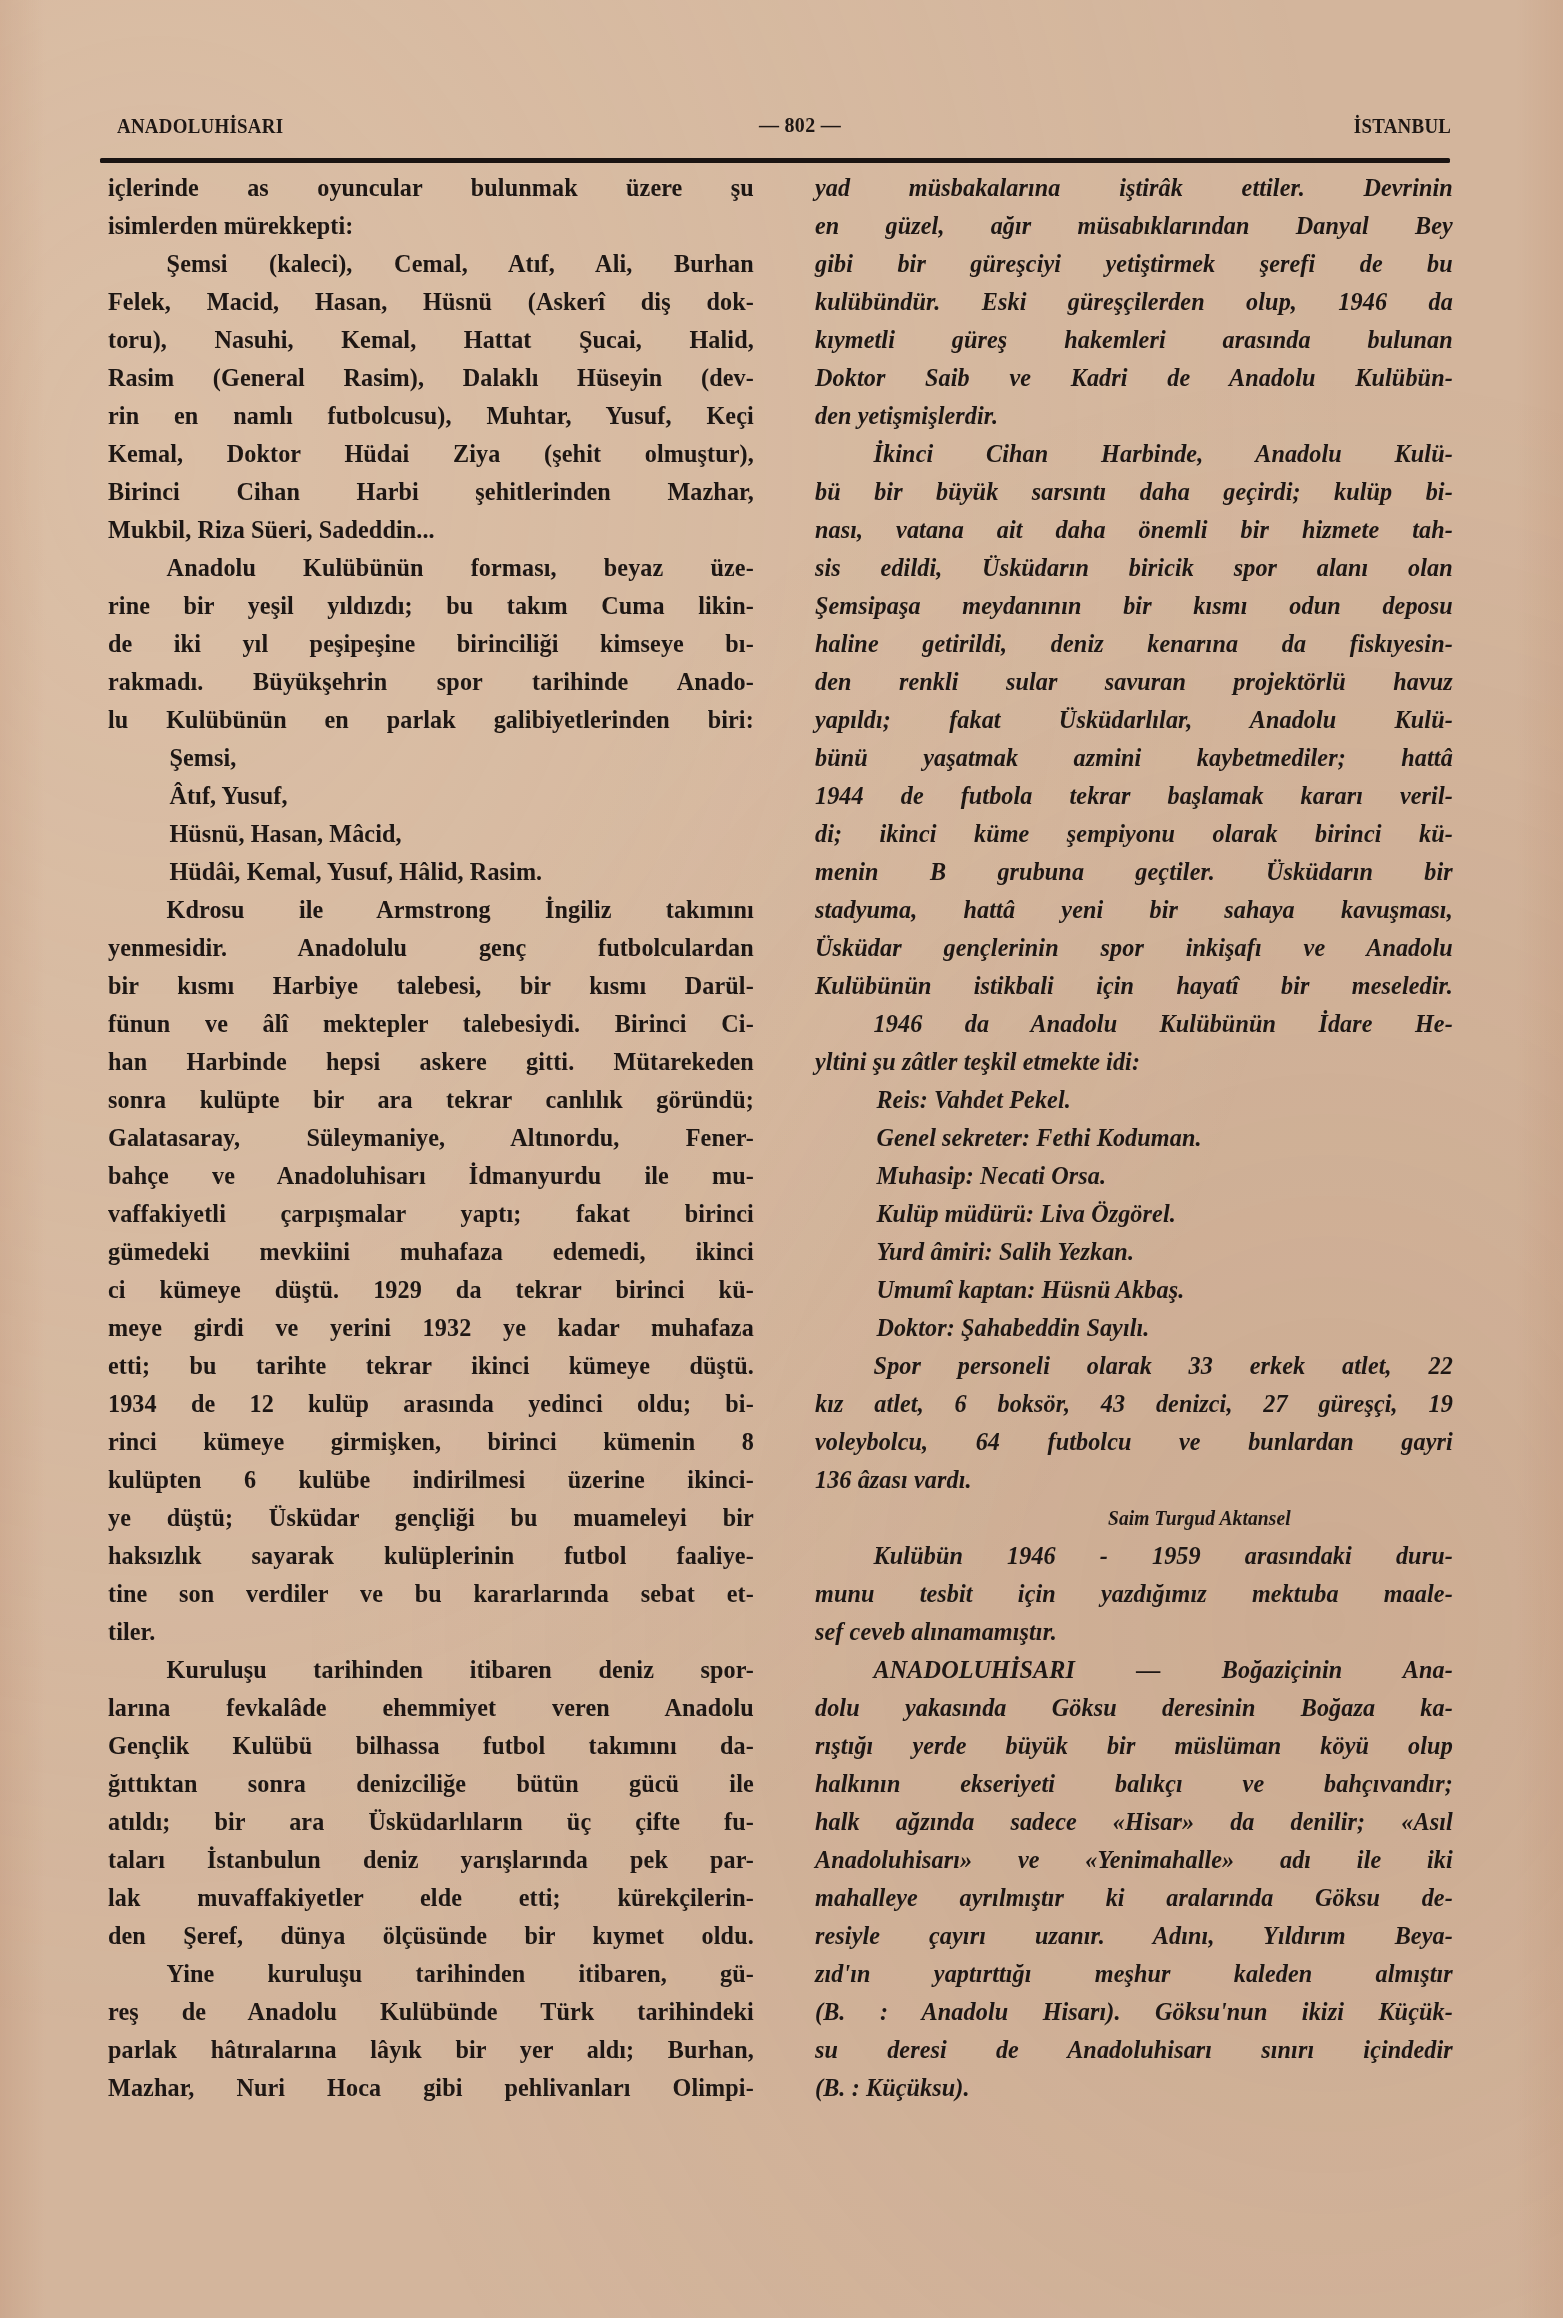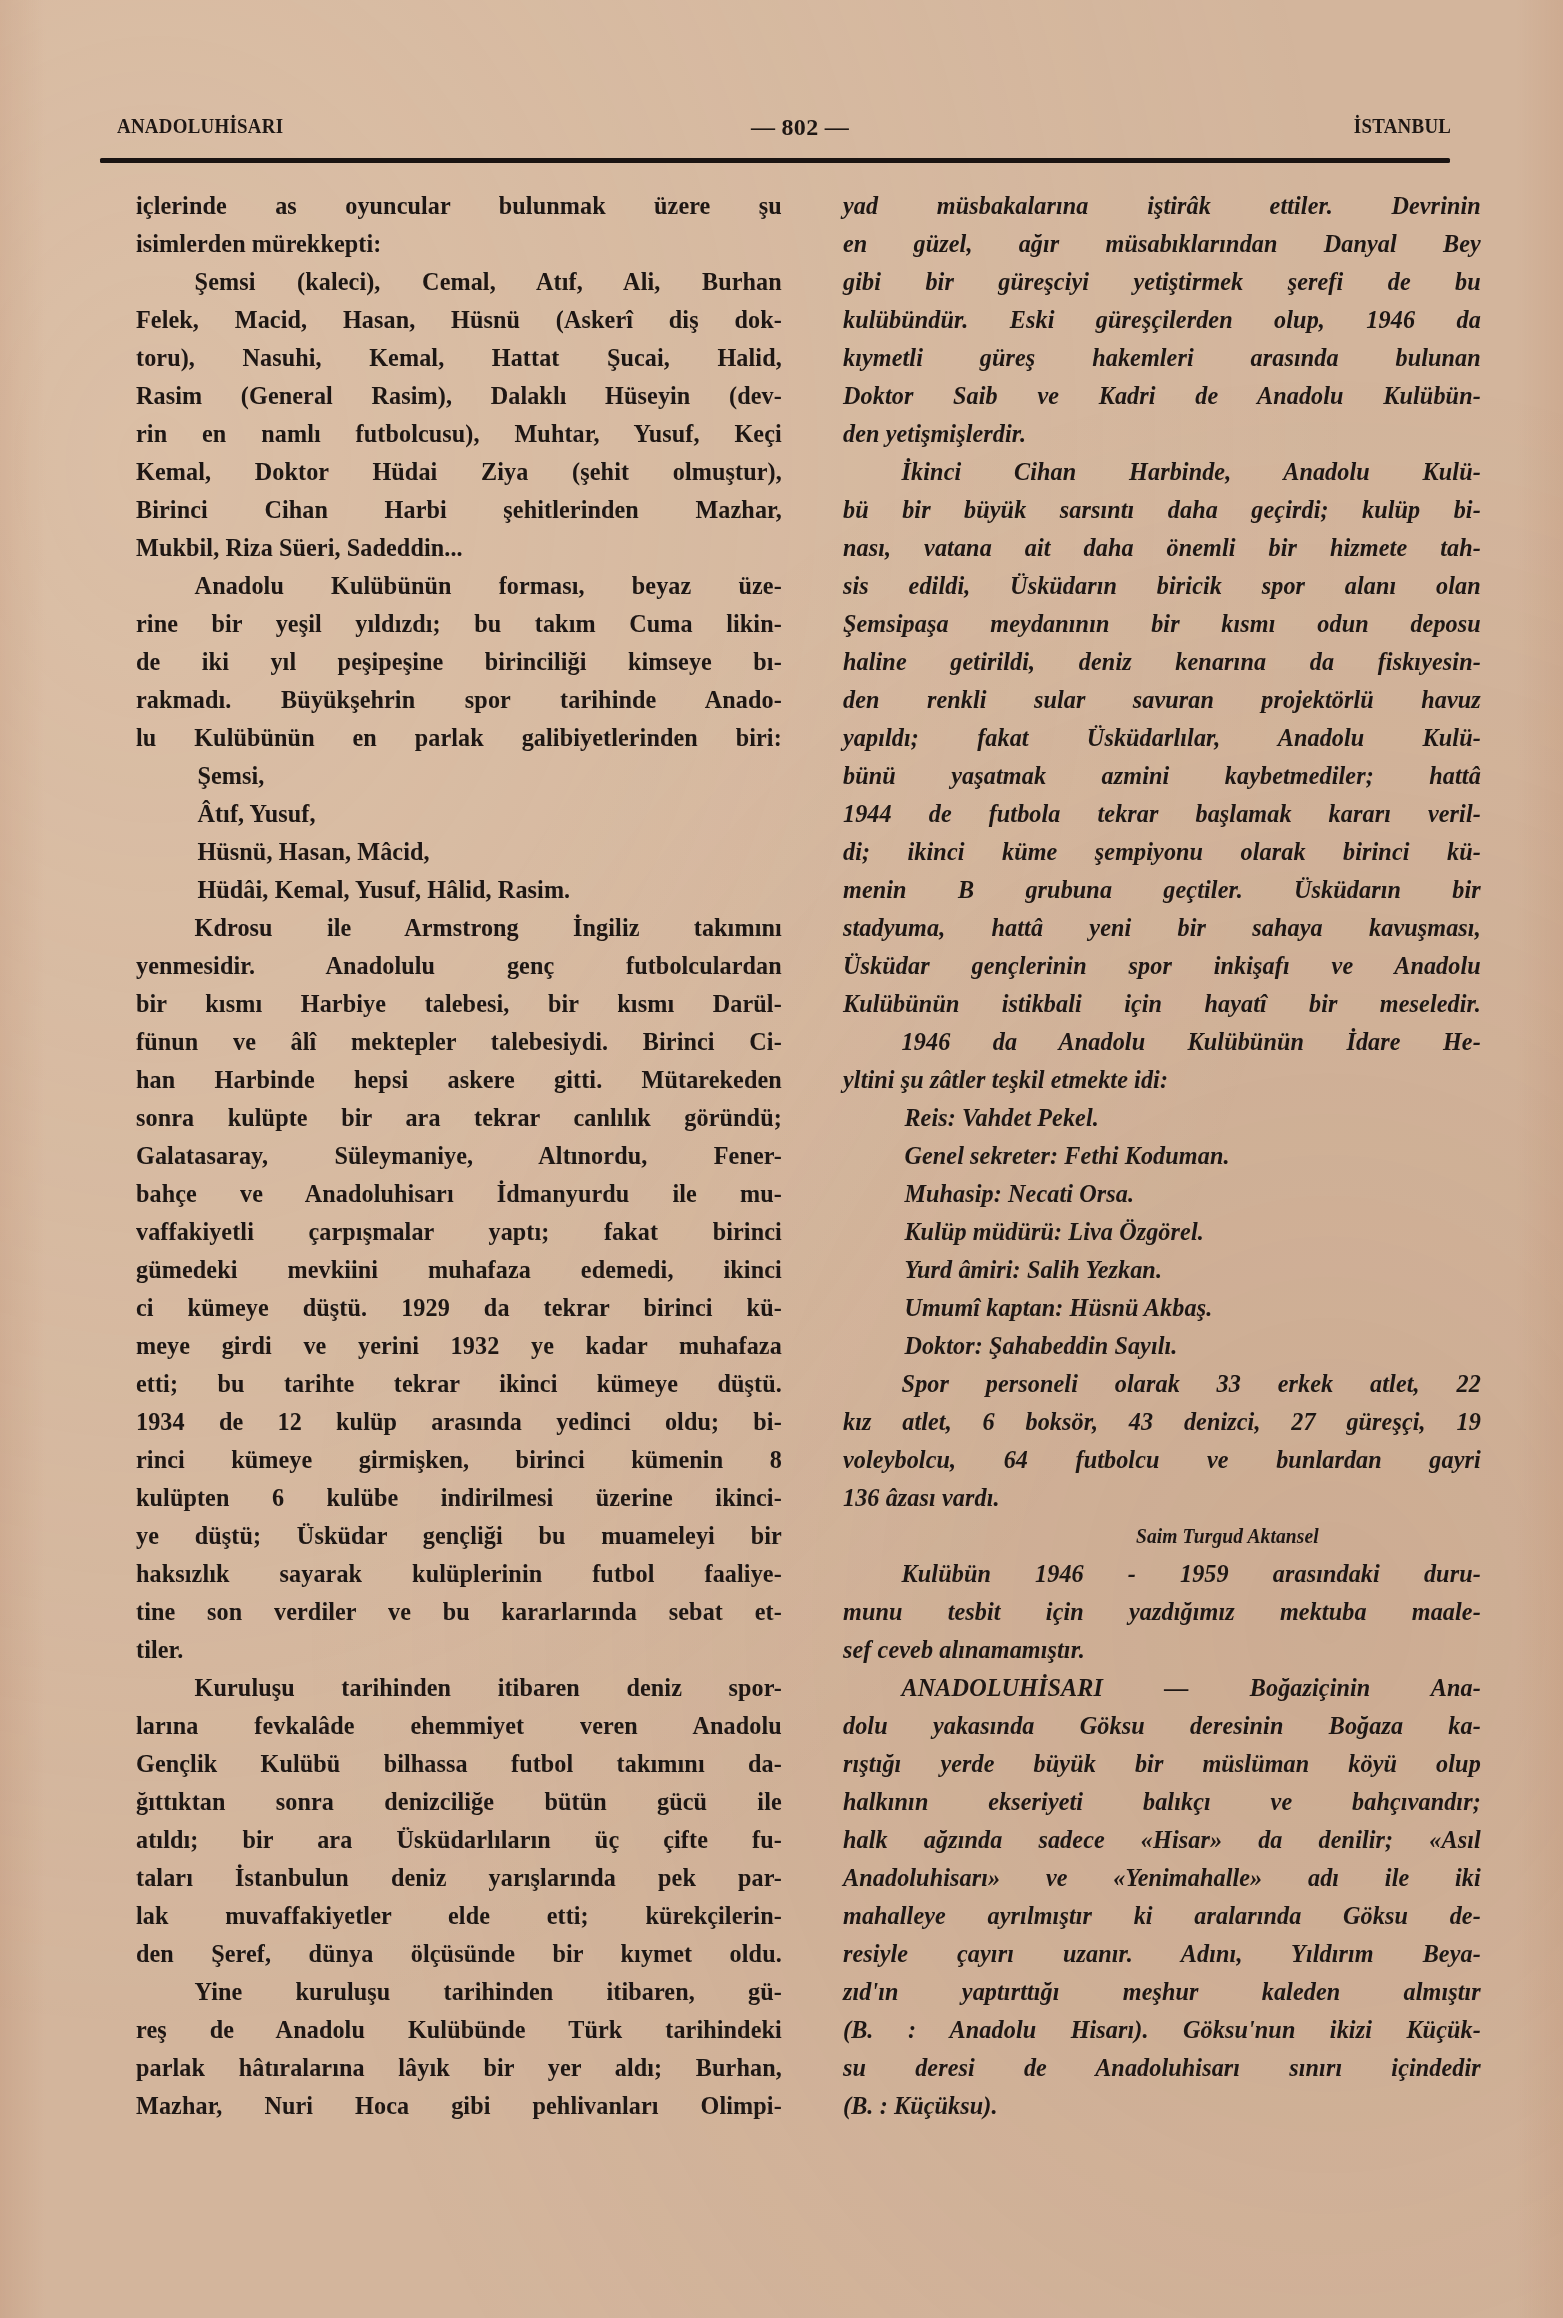--- a/index.html
+++ b/index.html
@@ -29,41 +29,40 @@
     top: 114px;
     left: 117px;
     width: 1334px;
     height: 31.5px;
     font-family: "Liberation Serif", "DejaVu Serif", serif;
     font-weight: bold;
     font-size: 21px;
     letter-spacing: 0.3px;
   }
   .rh-left { position: absolute; left: 0; top: 0; transform: scaleX(0.9); transform-origin: left; }
-  .rh-center { position: absolute; left: 578px; top: 0; width: 210px; text-align: center; font-size: 24px; }
+  .rh-center { position: absolute; left: 578px; top: 0; width: 210px; text-align: center; font-size: 20px; }
   .rh-right { position: absolute; right: 0; top: 0; transform: scaleX(0.9); transform-origin: right; }
   .rule {
     position: absolute;
     top: 158px;
     left: 100px;
     width: 1350px;
     height: 5.3px;
     background: #1a1412;
     border-radius: 1.6px;
   }
   .column {
     position: absolute;
-    top: 187px;
+    top: 169px;
     width: 646px;
     font-size: 26px;
     line-height: 38px;
     font-family: "Liberation Serif", "DejaVu Serif", serif;
     font-weight: bold;
     letter-spacing: 0.1px;
-    margin-left: 28px;
   }
   .col-left { left: 108px; }
   .col-right { left: 815px; width: 638px; font-style: italic; }
   .ln {
     display: block;
     height: 38px;
     white-space: nowrap;
     text-align: justify;
     text-align-last: justify;
     transform: scaleX(0.93);

